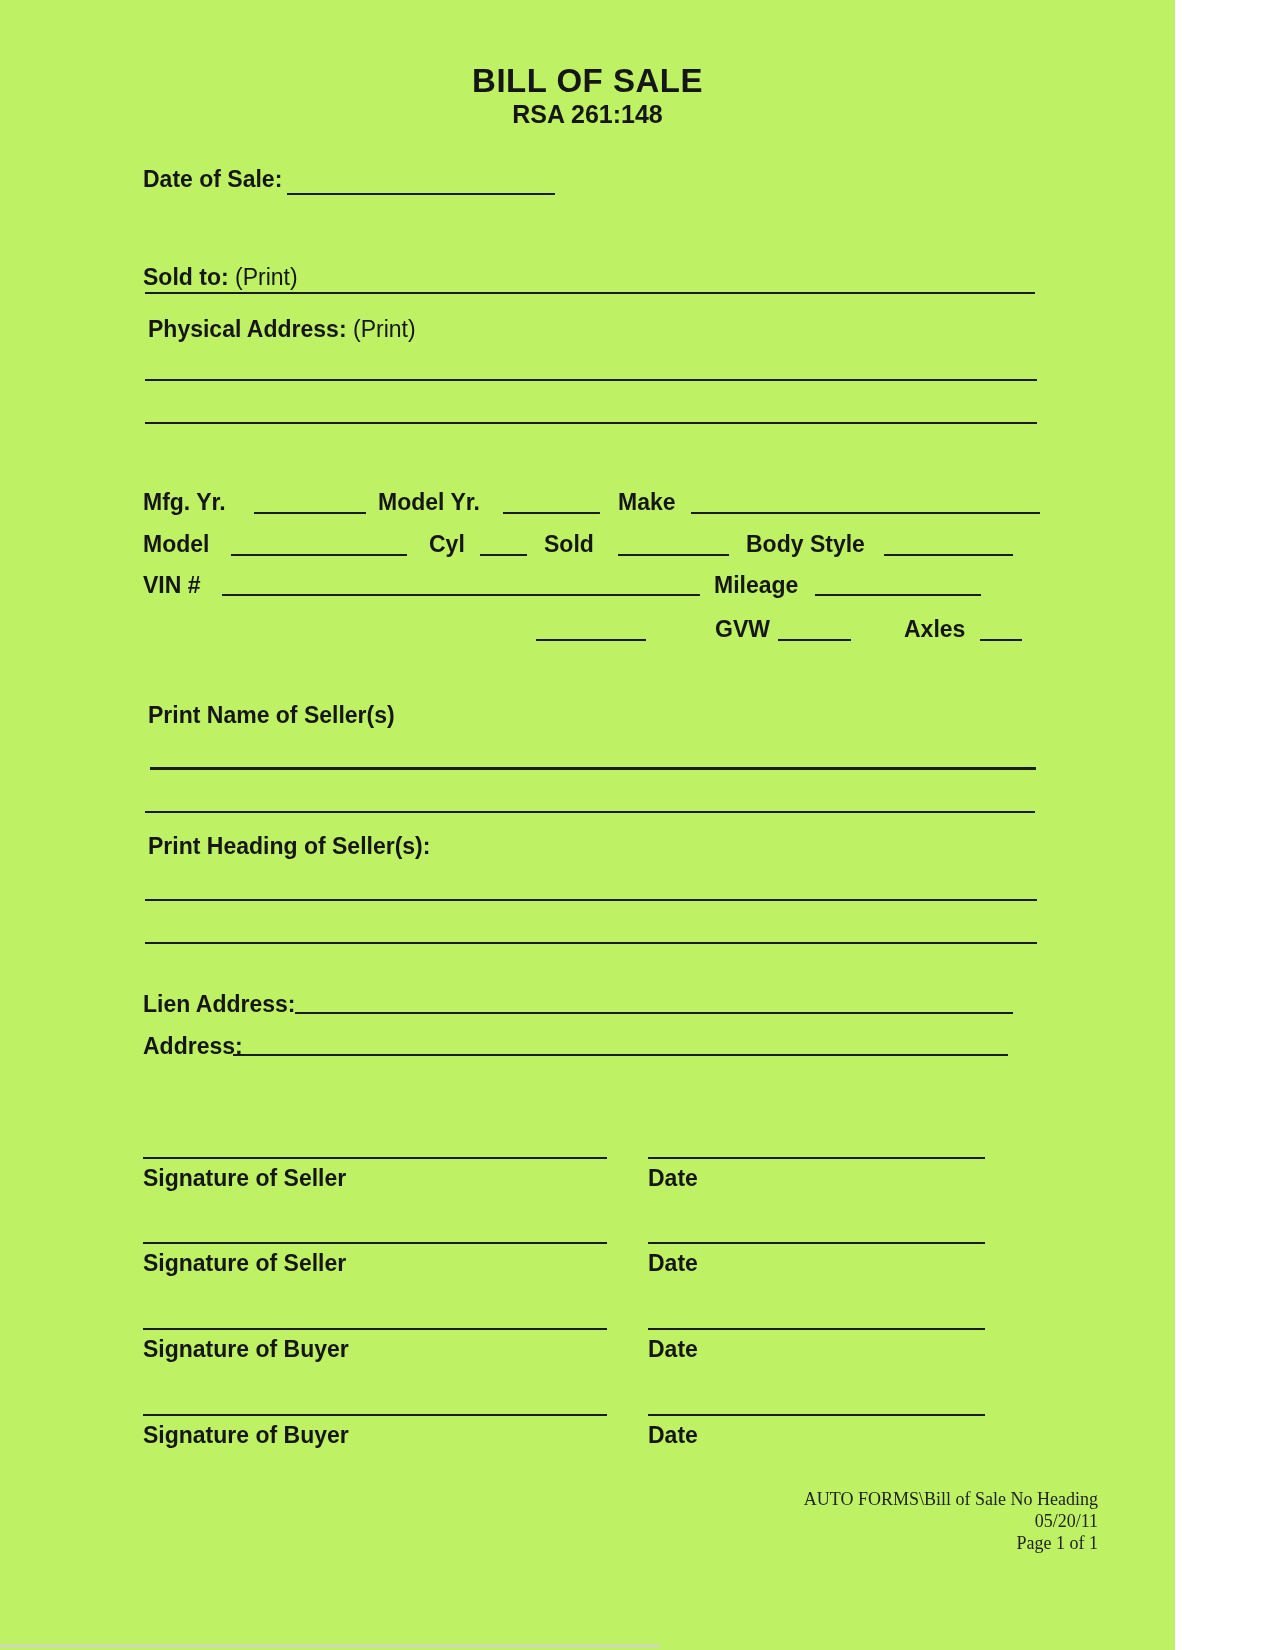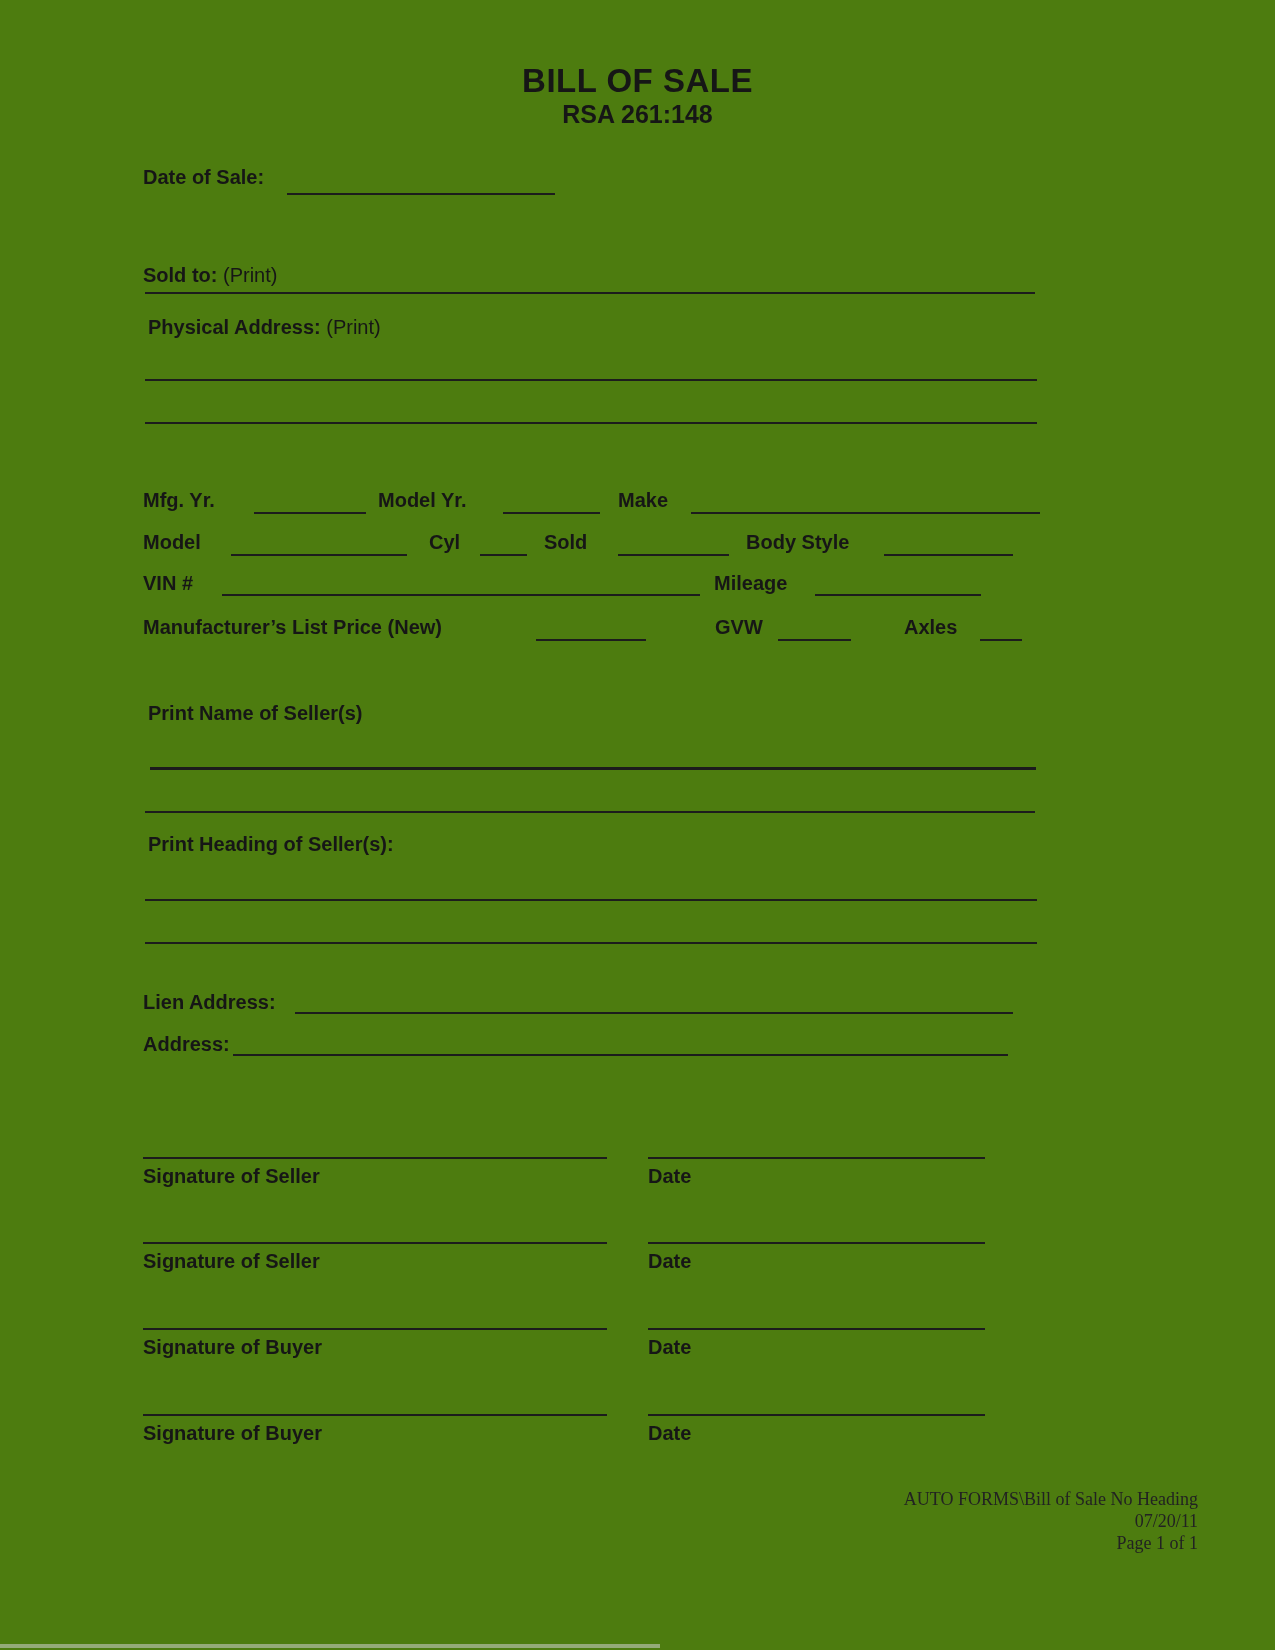--- a/index.html
+++ b/index.html
@@ -2,23 +2,23 @@
 <html><head>
 <meta charset="utf-8">
 <style>
   html, body {
     margin: 0;
     padding: 0;
     background: #ffffff;
   }
   .page {
     position: relative;
-    width: 1275px;
+    width: 1175px;
     height: 1650px;
-    background: #4d7c0f;
+    background: #bef264;
     overflow: hidden;
     font-family: "Liberation Sans", sans-serif;
     color: #161616;
   }
   .title {
     position: absolute;
     left: 0; right: 0;
     text-align: center;
     font-weight: bold;
     font-size: 33px;
@@ -26,21 +26,21 @@
   }
   .subtitle {
     position: absolute;
     left: 0; right: 0;
     text-align: center;
     font-weight: bold;
     font-size: 25px;
   }
   .lbl {
     position: absolute;
-    font-size: 20px;
+    font-size: 23px;
     font-weight: bold;
     white-space: nowrap;
   }
   .lbl .hint {
     font-weight: normal;
   }
   .blank {
     position: absolute;
     border-top: 2px solid #1c1c1c;
     height: 0;
@@ -100,21 +100,20 @@
   <div class="lbl" style="left:544px; top:531px;">Sold</div>
   <div class="blank" style="left:618px; top:554px; width:111px;"></div>
   <div class="lbl" style="left:746px; top:531px;">Body Style</div>
   <div class="blank" style="left:884px; top:554px; width:129px;"></div>
 
   <div class="lbl" style="left:143px; top:572px;">VIN #</div>
   <div class="blank" style="left:222px; top:594px; width:478px;"></div>
   <div class="lbl" style="left:714px; top:572px;">Mileage</div>
   <div class="blank" style="left:815px; top:594px; width:166px;"></div>
 
-  <div class="lbl" style="left:143px; top:616px;">Manufacturer’s List Price (New)</div>
   <div class="blank" style="left:536px; top:639px; width:110px;"></div>
   <div class="lbl" style="left:715px; top:616px;">GVW</div>
   <div class="blank" style="left:778px; top:639px; width:73px;"></div>
   <div class="lbl" style="left:904px; top:616px;">Axles</div>
   <div class="blank" style="left:980px; top:639px; width:42px;"></div>
 
   <div class="lbl" style="left:148px; top:702px;">Print Name of Seller(s)</div>
   <div class="blank thick" style="left:150px; top:767px; width:886px;"></div>
   <div class="blank" style="left:145px; top:811px; width:890px;"></div>
 
@@ -142,19 +141,19 @@
   <div class="lbl" style="left:143px; top:1336px;">Signature of Buyer</div>
   <div class="lbl" style="left:648px; top:1336px;">Date</div>
 
   <div class="blank" style="left:143px; top:1414px; width:464px;"></div>
   <div class="blank" style="left:648px; top:1414px; width:337px;"></div>
   <div class="lbl" style="left:143px; top:1422px;">Signature of Buyer</div>
   <div class="lbl" style="left:648px; top:1422px;">Date</div>
 
   <div class="footer" style="right:77px; top:1488px;">
     <div>AUTO FORMS\Bill of Sale No Heading</div>
-    <div>07/20/11</div>
+    <div>05/20/11</div>
     <div>Page 1 of 1</div>
   </div>
 
   <div class="scan-artifact" style="left:0px; top:1644px; width:660px; height:4px; opacity:0.55;"></div>
 
 </div>
 
 </body></html>

